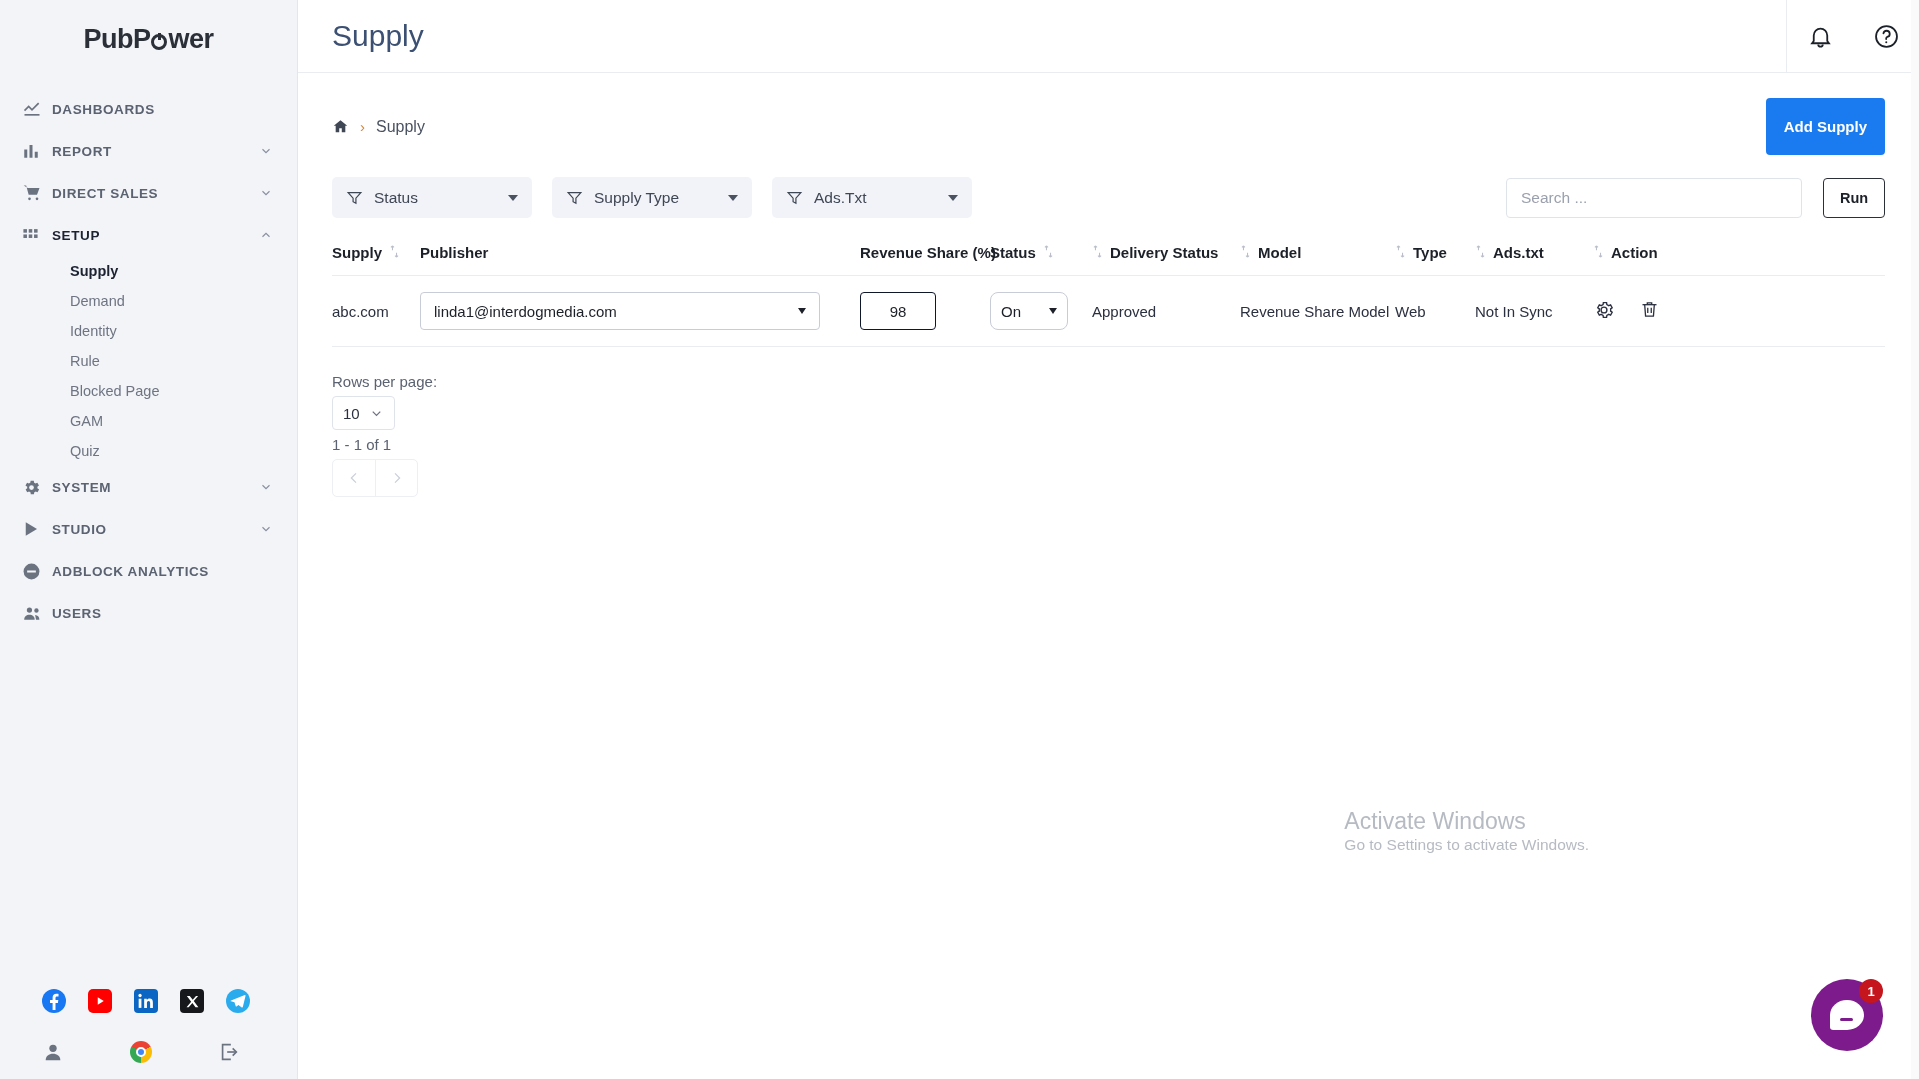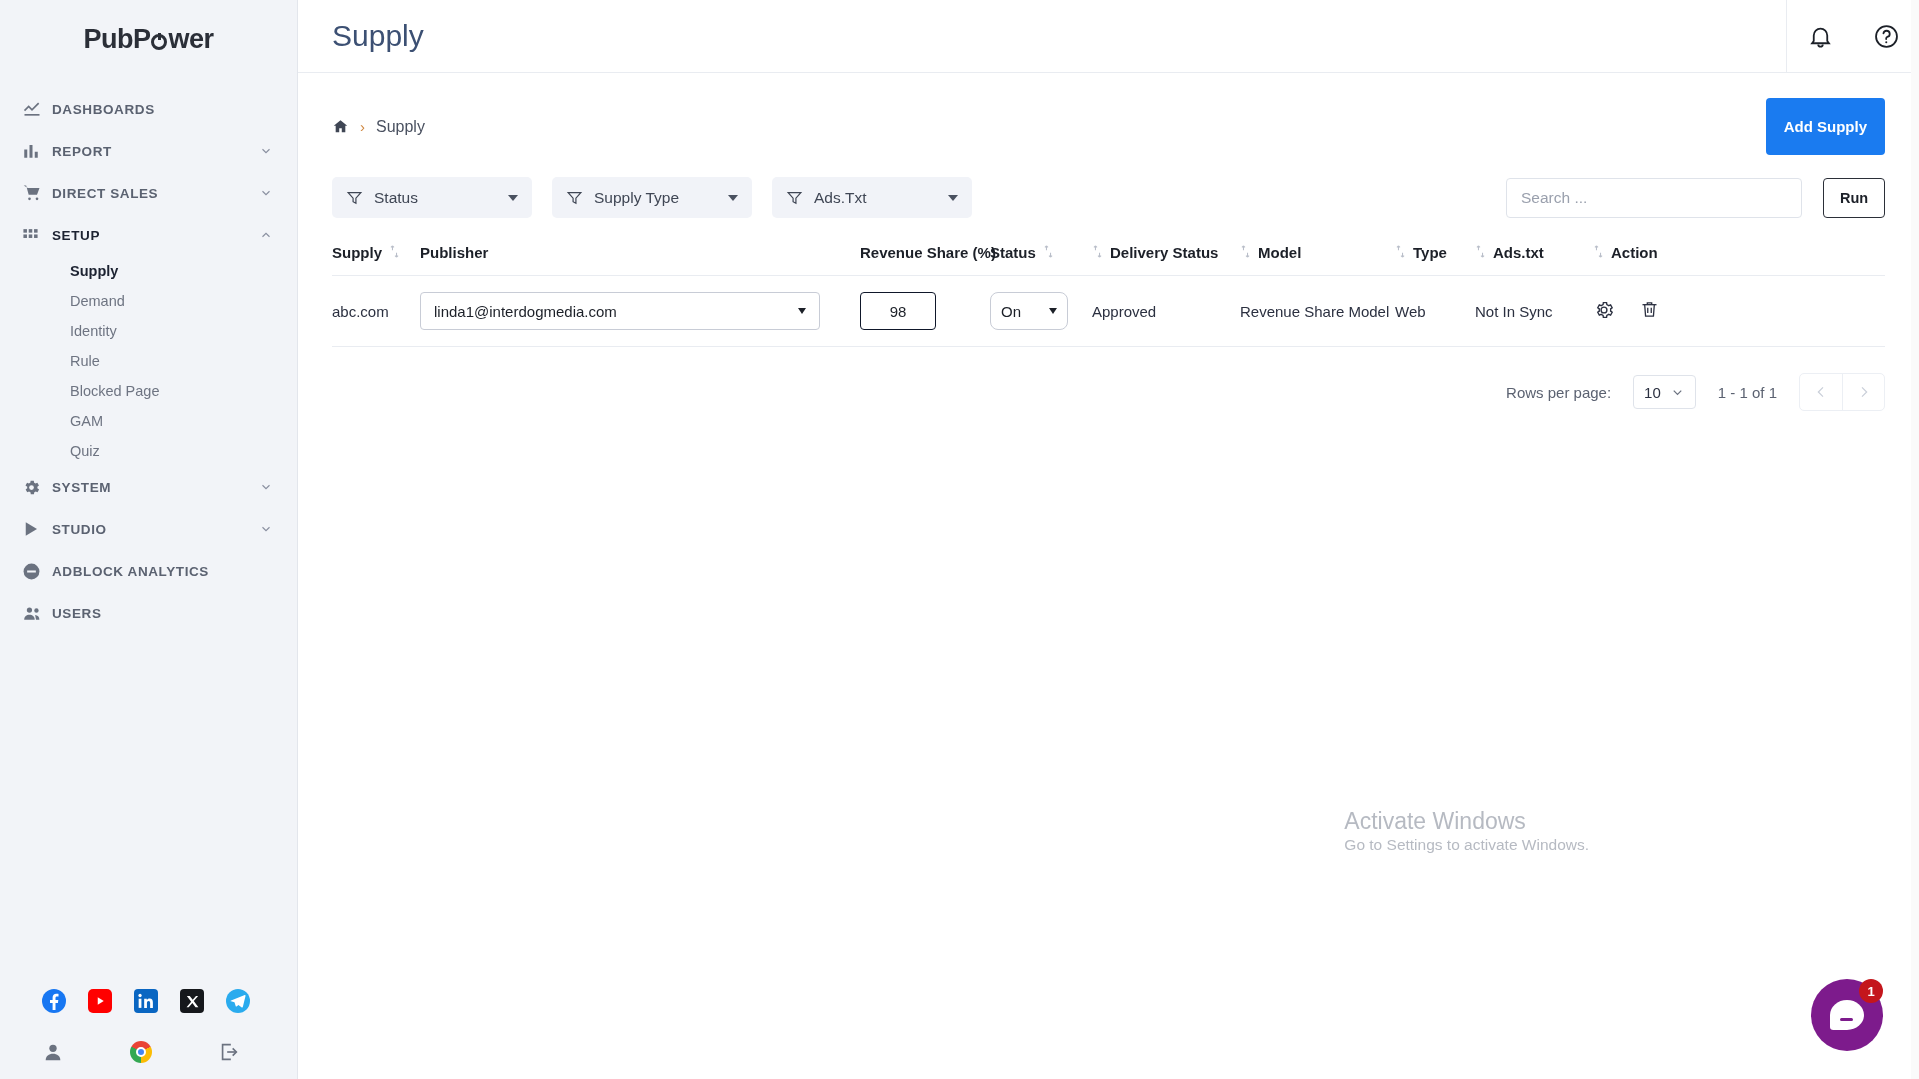--- a/index.html
+++ b/index.html
@@ -178,22 +178,22 @@
   }
   .small-caret {
     width: 0; height: 0; border-left: 4.5px solid transparent;
     border-right: 4.5px solid transparent; border-top: 6px solid #1c2028;
   }
   .act-cell { display: flex; align-items: center; gap: 24px; }
   .act-ico { cursor: pointer; color: #2b3040; }
 
   
   .pager {
-    display: flex; align-items: center; justify-content: flex-end;
-    gap: 22px; padding: 26px 34px 0 34px; color: #5b6271; font-size: 15px;
+    display: flex; align-items: flex-start; justify-content: flex-end;
+    gap: 6px; padding: 26px 34px 0 34px; color: #5b6271; font-size: 15px; flex-direction: column;
   }
   .rpp-select {
     border: 1px solid #dfe3ea; border-radius: 4px; height: 34px;
     display: flex; align-items: center; gap: 9px; padding: 0 10px;
     cursor: pointer; color: #2b3040; font-size: 15px;
   }
   .pg-group { display: flex; border: 1px solid #eceff4; border-radius: 5px; }
   .pg-btn {
     width: 42px; height: 36px; display: flex; align-items: center;
     justify-content: center; color: #c9ced8; cursor: pointer;

